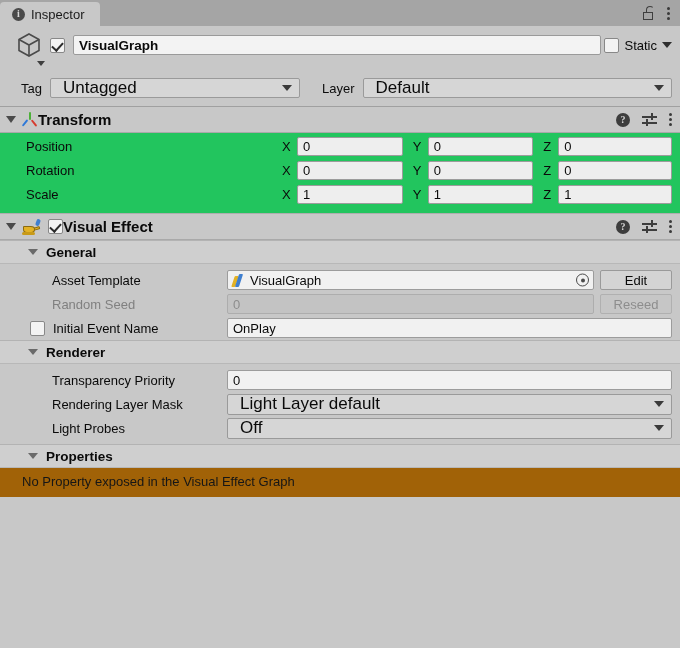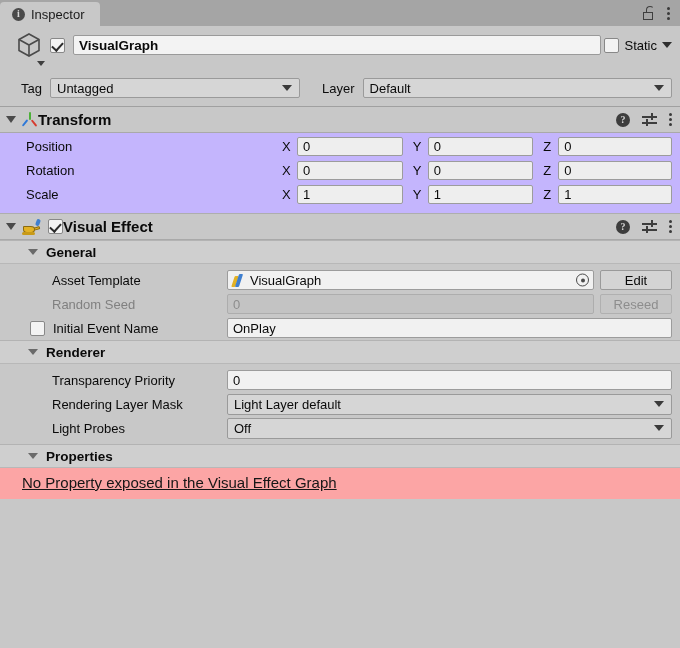--- a/index.html
+++ b/index.html
@@ -127,22 +127,22 @@
   }
   .go-line2 { display: flex; align-items: center; gap: 0; margin-top: 20px; height: 20px; }
   .fld-lbl { font-size: 13px; color: #0c0c0c; }
   .dropdown {
     height: 20px;
     background: #d6d6d6;
     border: 1px solid #9a9a9a;
     border-radius: 2px;
     display: flex;
     align-items: center;
-    padding: 0 6px;
-    font-size: 13px;
+    padding: 0 12px;
+    font-size: 17px;
     position: relative;
   }
   .dropdown .tri-down {
     position: absolute; right: 7px;
     border-top-color: #3a3a3a;
     border-left-width: 5px; border-right-width: 5px; border-top-width: 6px;
   }
 
   
   .comp-header {
@@ -209,21 +209,21 @@
     transform: rotate(20deg);
   }
   .lamp-base {
     position: absolute; left: 0px; bottom: 0px;
     width: 13px; height: 2.5px;
     background: #c89a18;
     border-radius: 2px;
   }
 
   
-  .prop-body { background: #c4b5fd; padding: 3px 8px 5px 8px; }
+  .prop-body { background: #22c55e; padding: 3px 8px 5px 8px; }
   .prop-row { display: flex; align-items: center; height: 21px; margin-bottom: 3px; }
   .prop-label { width: 272px; padding-left: 18px; font-size: 13px; }
   .vec { display: flex; align-items: center; flex: 1; gap: 0; }
   .vec-part { display: flex; align-items: center; flex: 1; }
   .vec-axis { width: 17px; font-size: 13px; padding-left: 2px; }
   .num-field {
     flex: 1;
     height: 19px;
     background: #eeeeee;
     border: 1px solid #9c9c9c;
@@ -326,25 +326,24 @@
     border-radius: 2px;
     display: flex; align-items: center; justify-content: center;
     font-size: 13px;
     flex: none;
   }
   .btn.disabled { color: #8d8d8d; background: #c6c6c6; border-color: #b0b0b0; }
 
   .inline-chk-wrap { display: flex; align-items: center; flex: 1; }
 
   .props-note {
-    background: #fca5a5;
+    background: #a16207;
     padding: 6px 8px 8px 22px;
-    font-size: 15px;
+    font-size: 13px;
     color: #161616;
-    text-decoration: underline;
   }
   .sep-line { height: 1px; background: #aeaeae; }
 </style>
 </head>
 <body>
 
 <div class="tabbar">
   <div class="tab">
     <span class="info-icon">i</span>
     <span>Inspector</span>

